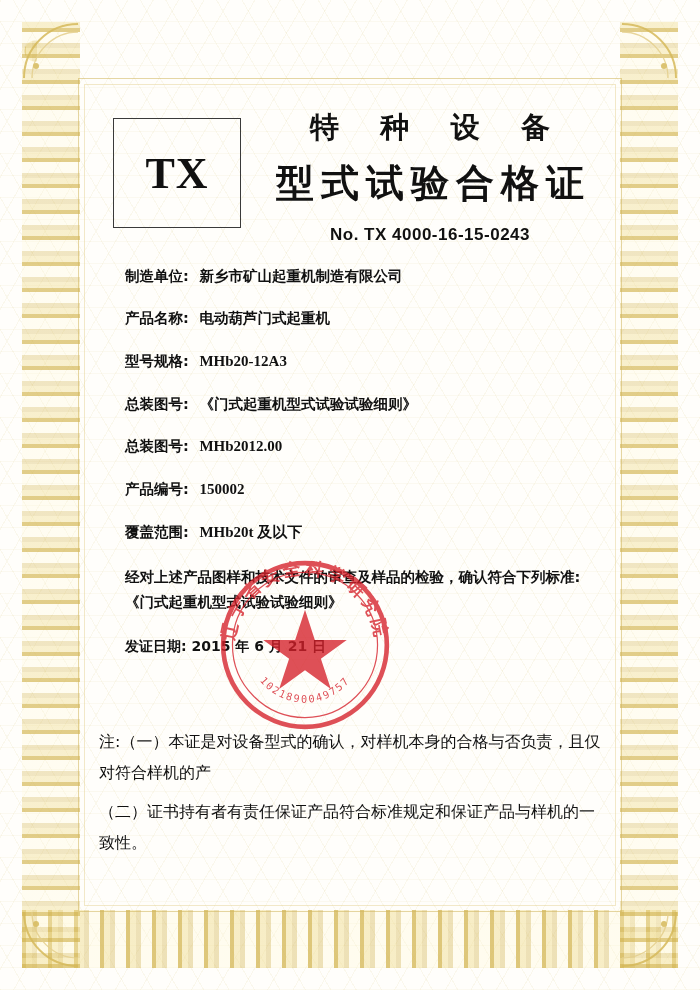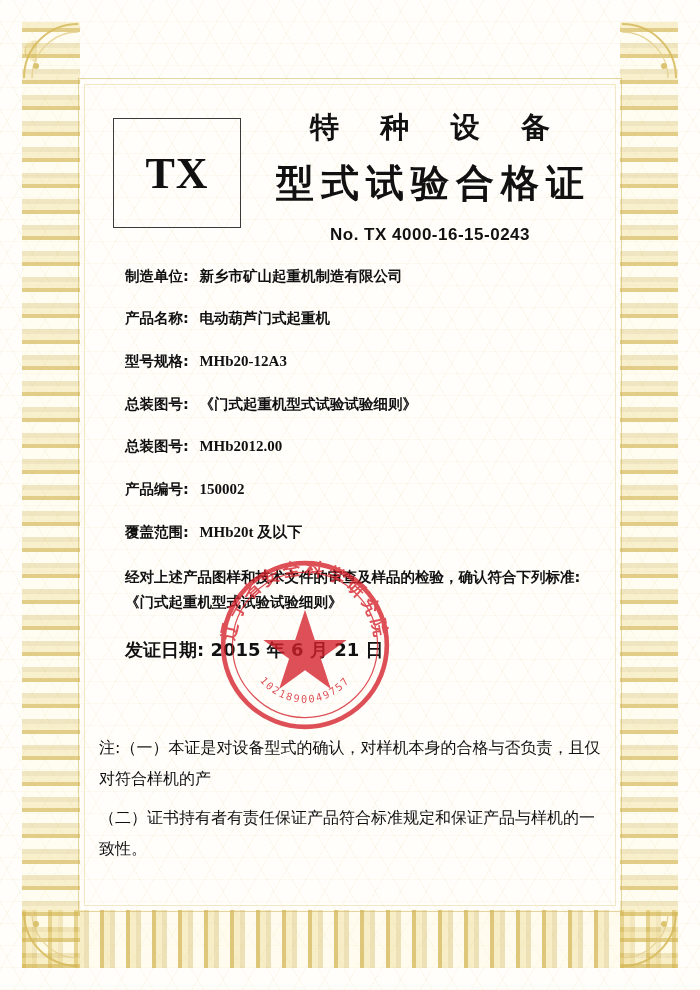--- a/index.html
+++ b/index.html
@@ -200,21 +200,21 @@
     font-size: 14.5px;
     font-weight: bold;
     color: #111;
     line-height: 1.75;
   }
 
   .issue-date {
     padding-left: 30px;
     margin-top: 22px;
     font-family: "DejaVu Sans", sans-serif;
-    font-size: 18px;
+    font-size: 14px;
     font-weight: bold;
     color: #111;
   }
 
   .issuer {
     margin-top: 44px;
     text-align: center;
     padding-right: 10px;
     font-family: "DejaVu Sans", sans-serif;
     font-size: 17px;

